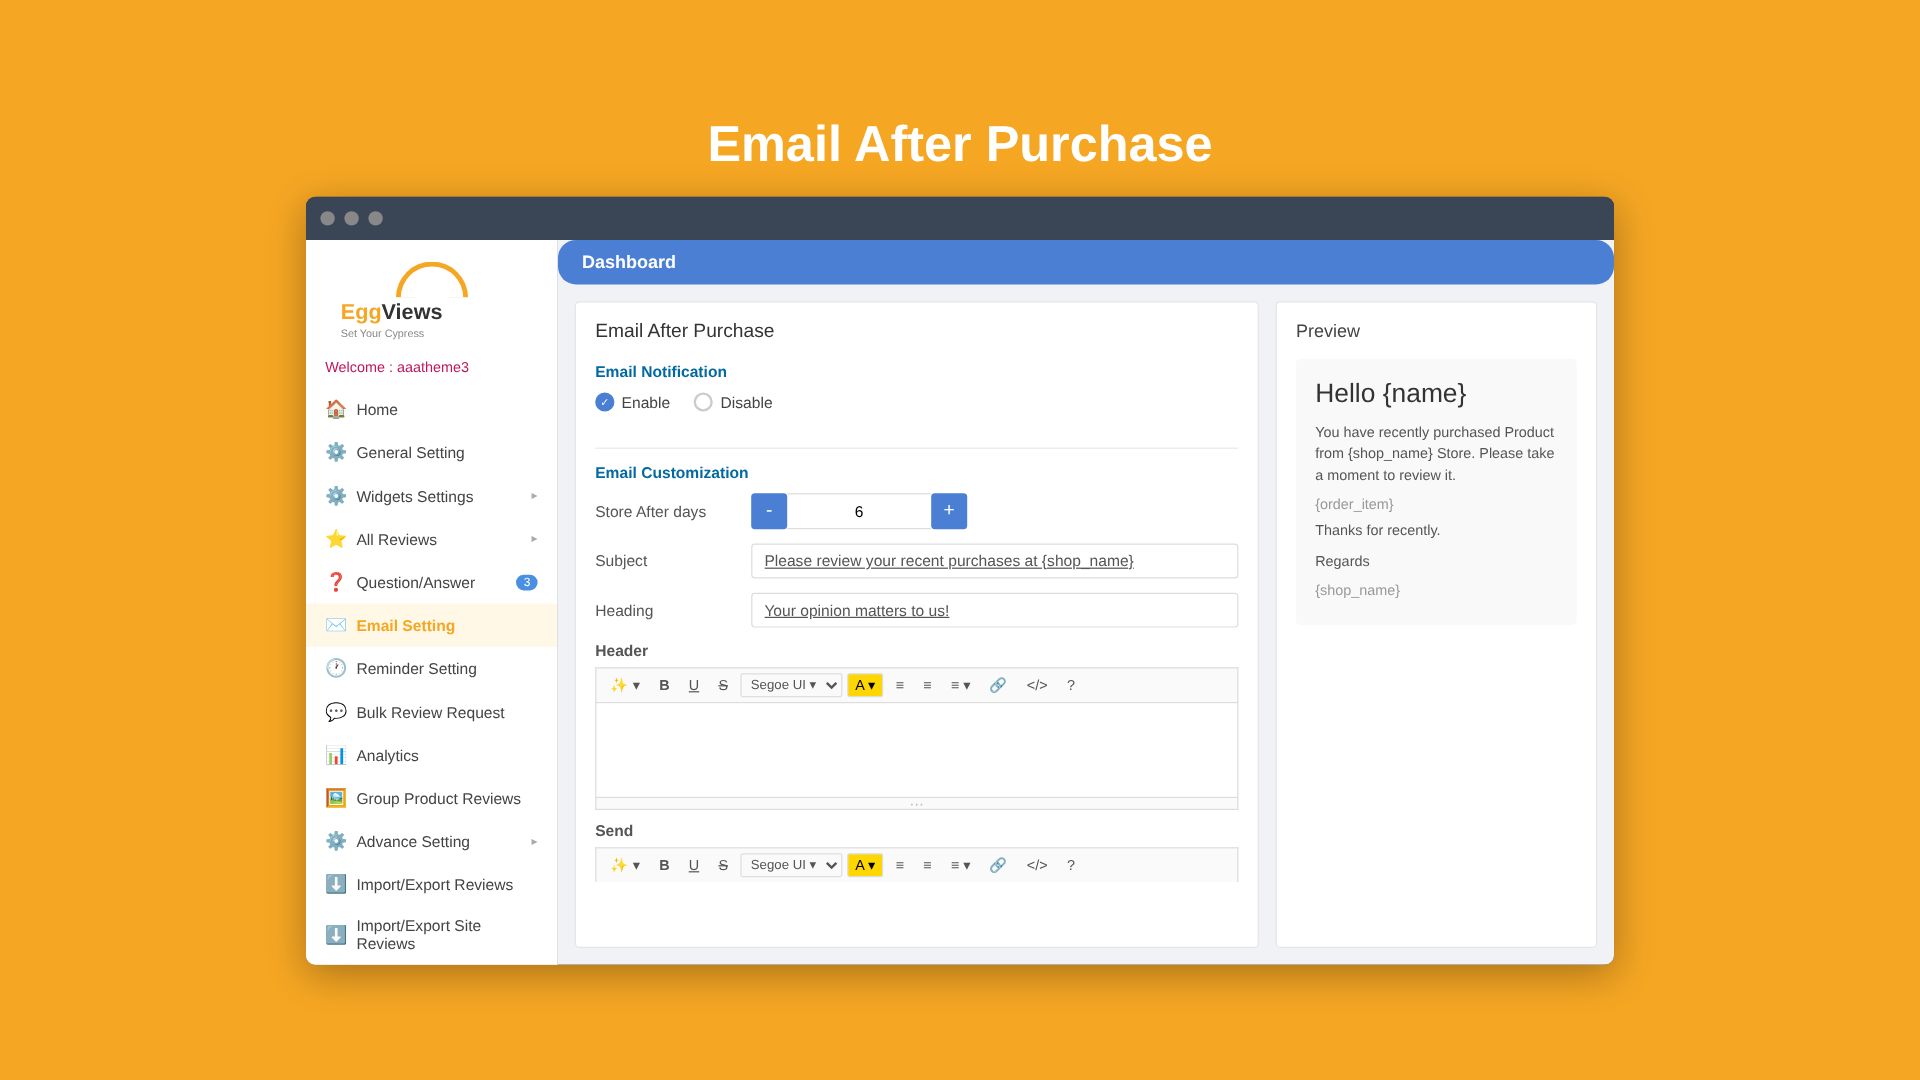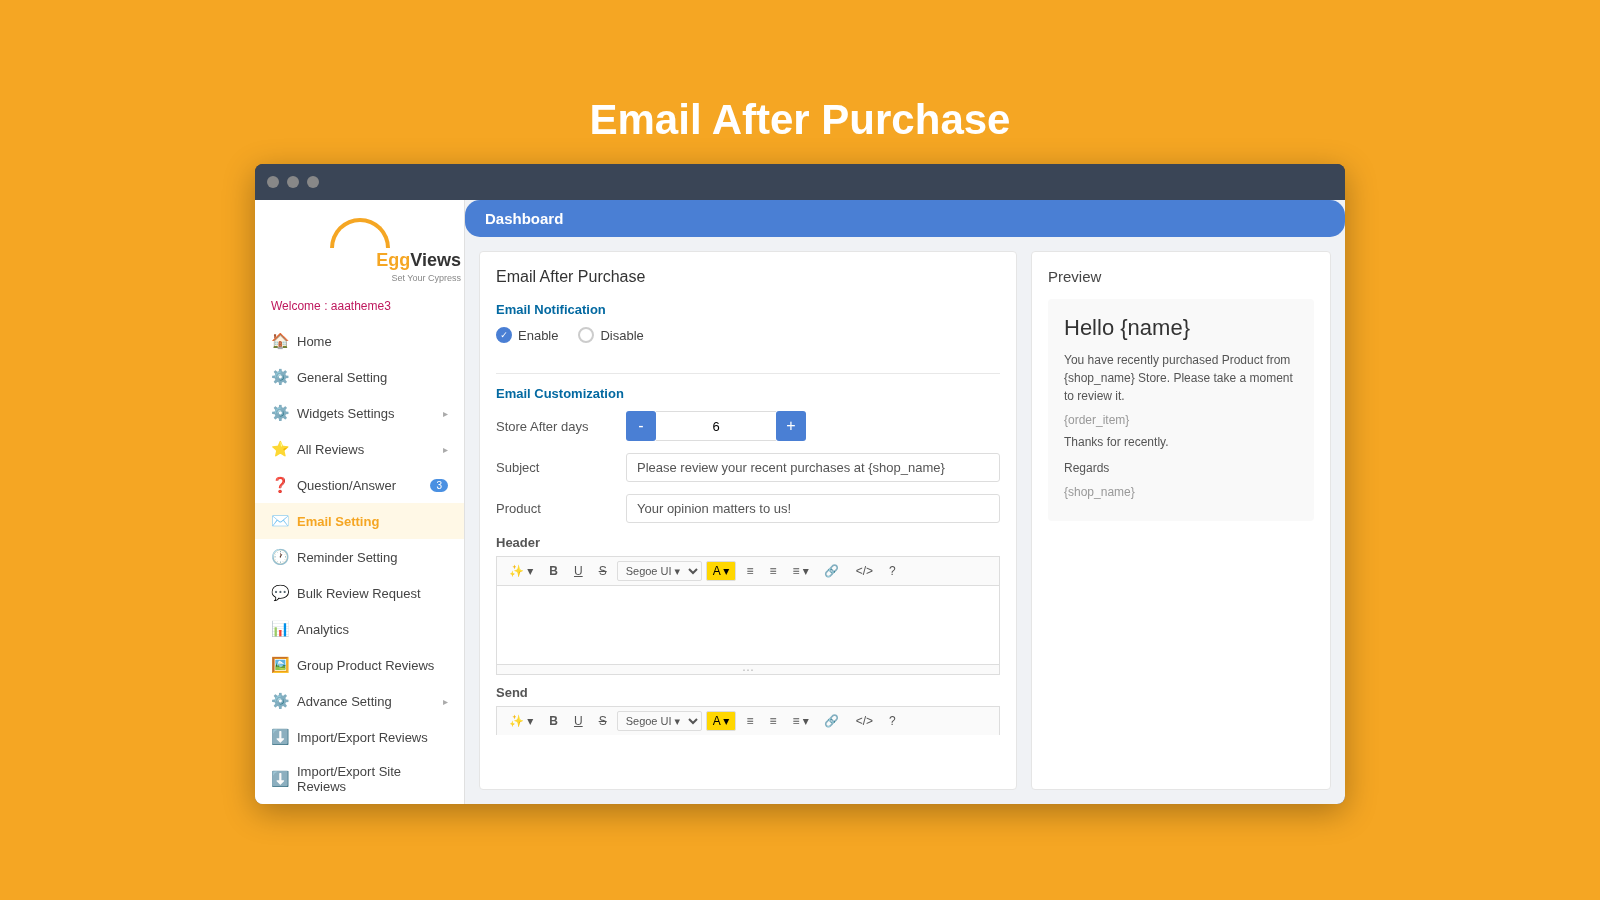--- a/index.html
+++ b/index.html
@@ -49,22 +49,22 @@
     }
     
     .sidebar {
       width: 210px;
       background: #fff;
       flex-shrink: 0;
       overflow-y: auto;
       border-right: 1px solid #e0e0e0;
     }
     .sidebar-logo {
-      padding: 18px 3px 10px;
-      text-align: right;
+      padding: 18px 29px 10px;
+      text-align: left;
     }
     .logo-arc {
       width: 60px;
       height: 30px;
       border: 4px solid #F5A623;
       border-bottom: none;
       border-radius: 60px 60px 0 0;
       margin: 0 auto 2px;
     }
     .logo-text {
@@ -211,20 +211,21 @@
       color: #555;
       flex-shrink: 0;
     }
     .form-row input[type="text"] {
       flex: 1;
       border: 1px solid #ddd;
       border-radius: 3px;
       padding: 6px 10px;
       font-size: 13px;
       color: #555;
+      text-decoration: underline;
     }
     .days-control {
       display: flex;
       align-items: center;
       gap: 0;
     }
     .days-btn {
       width: 30px;
       height: 30px;
       background: #4a7fd4;
@@ -311,21 +312,21 @@
       justify-content: center;
       cursor: ns-resize;
     }
     .editor-resize::after {
       content: '⋯';
       color: #bbb;
       font-size: 12px;
     }
     
     .preview-panel {
-      width: 300px;
+      width: 268px;
       background: #fff;
       border-radius: 4px;
       padding: 16px;
       border: 1px solid #e5e5e5;
       overflow-y: auto;
     }
     .preview-title {
       font-size: 15px;
       color: #444;
       font-weight: 500;
@@ -473,21 +474,21 @@
               <button class="days-btn">+</button>
             </div>
           </div>
 
           <div class="form-row">
             <label>Subject</label>
             <input type="text" id="subject-input" value="Please review your recent purchases at {shop_name}" style="">
           </div>
 
           <div class="form-row">
-            <label>Product</label>
+            <label>Heading</label>
             <input type="text" id="heading-input" value="Your opinion matters to us!" style="">
           </div>
 
           <div class="editor-section-label">Header</div>
           <div class="editor-toolbar">
             <button class="tb-btn">✨ ▾</button>
             <button class="tb-btn tb-bold">B</button>
             <button class="tb-btn tb-underline">U</button>
             <button class="tb-btn tb-strikethrough">S</button>
             <select class="tb-font">

